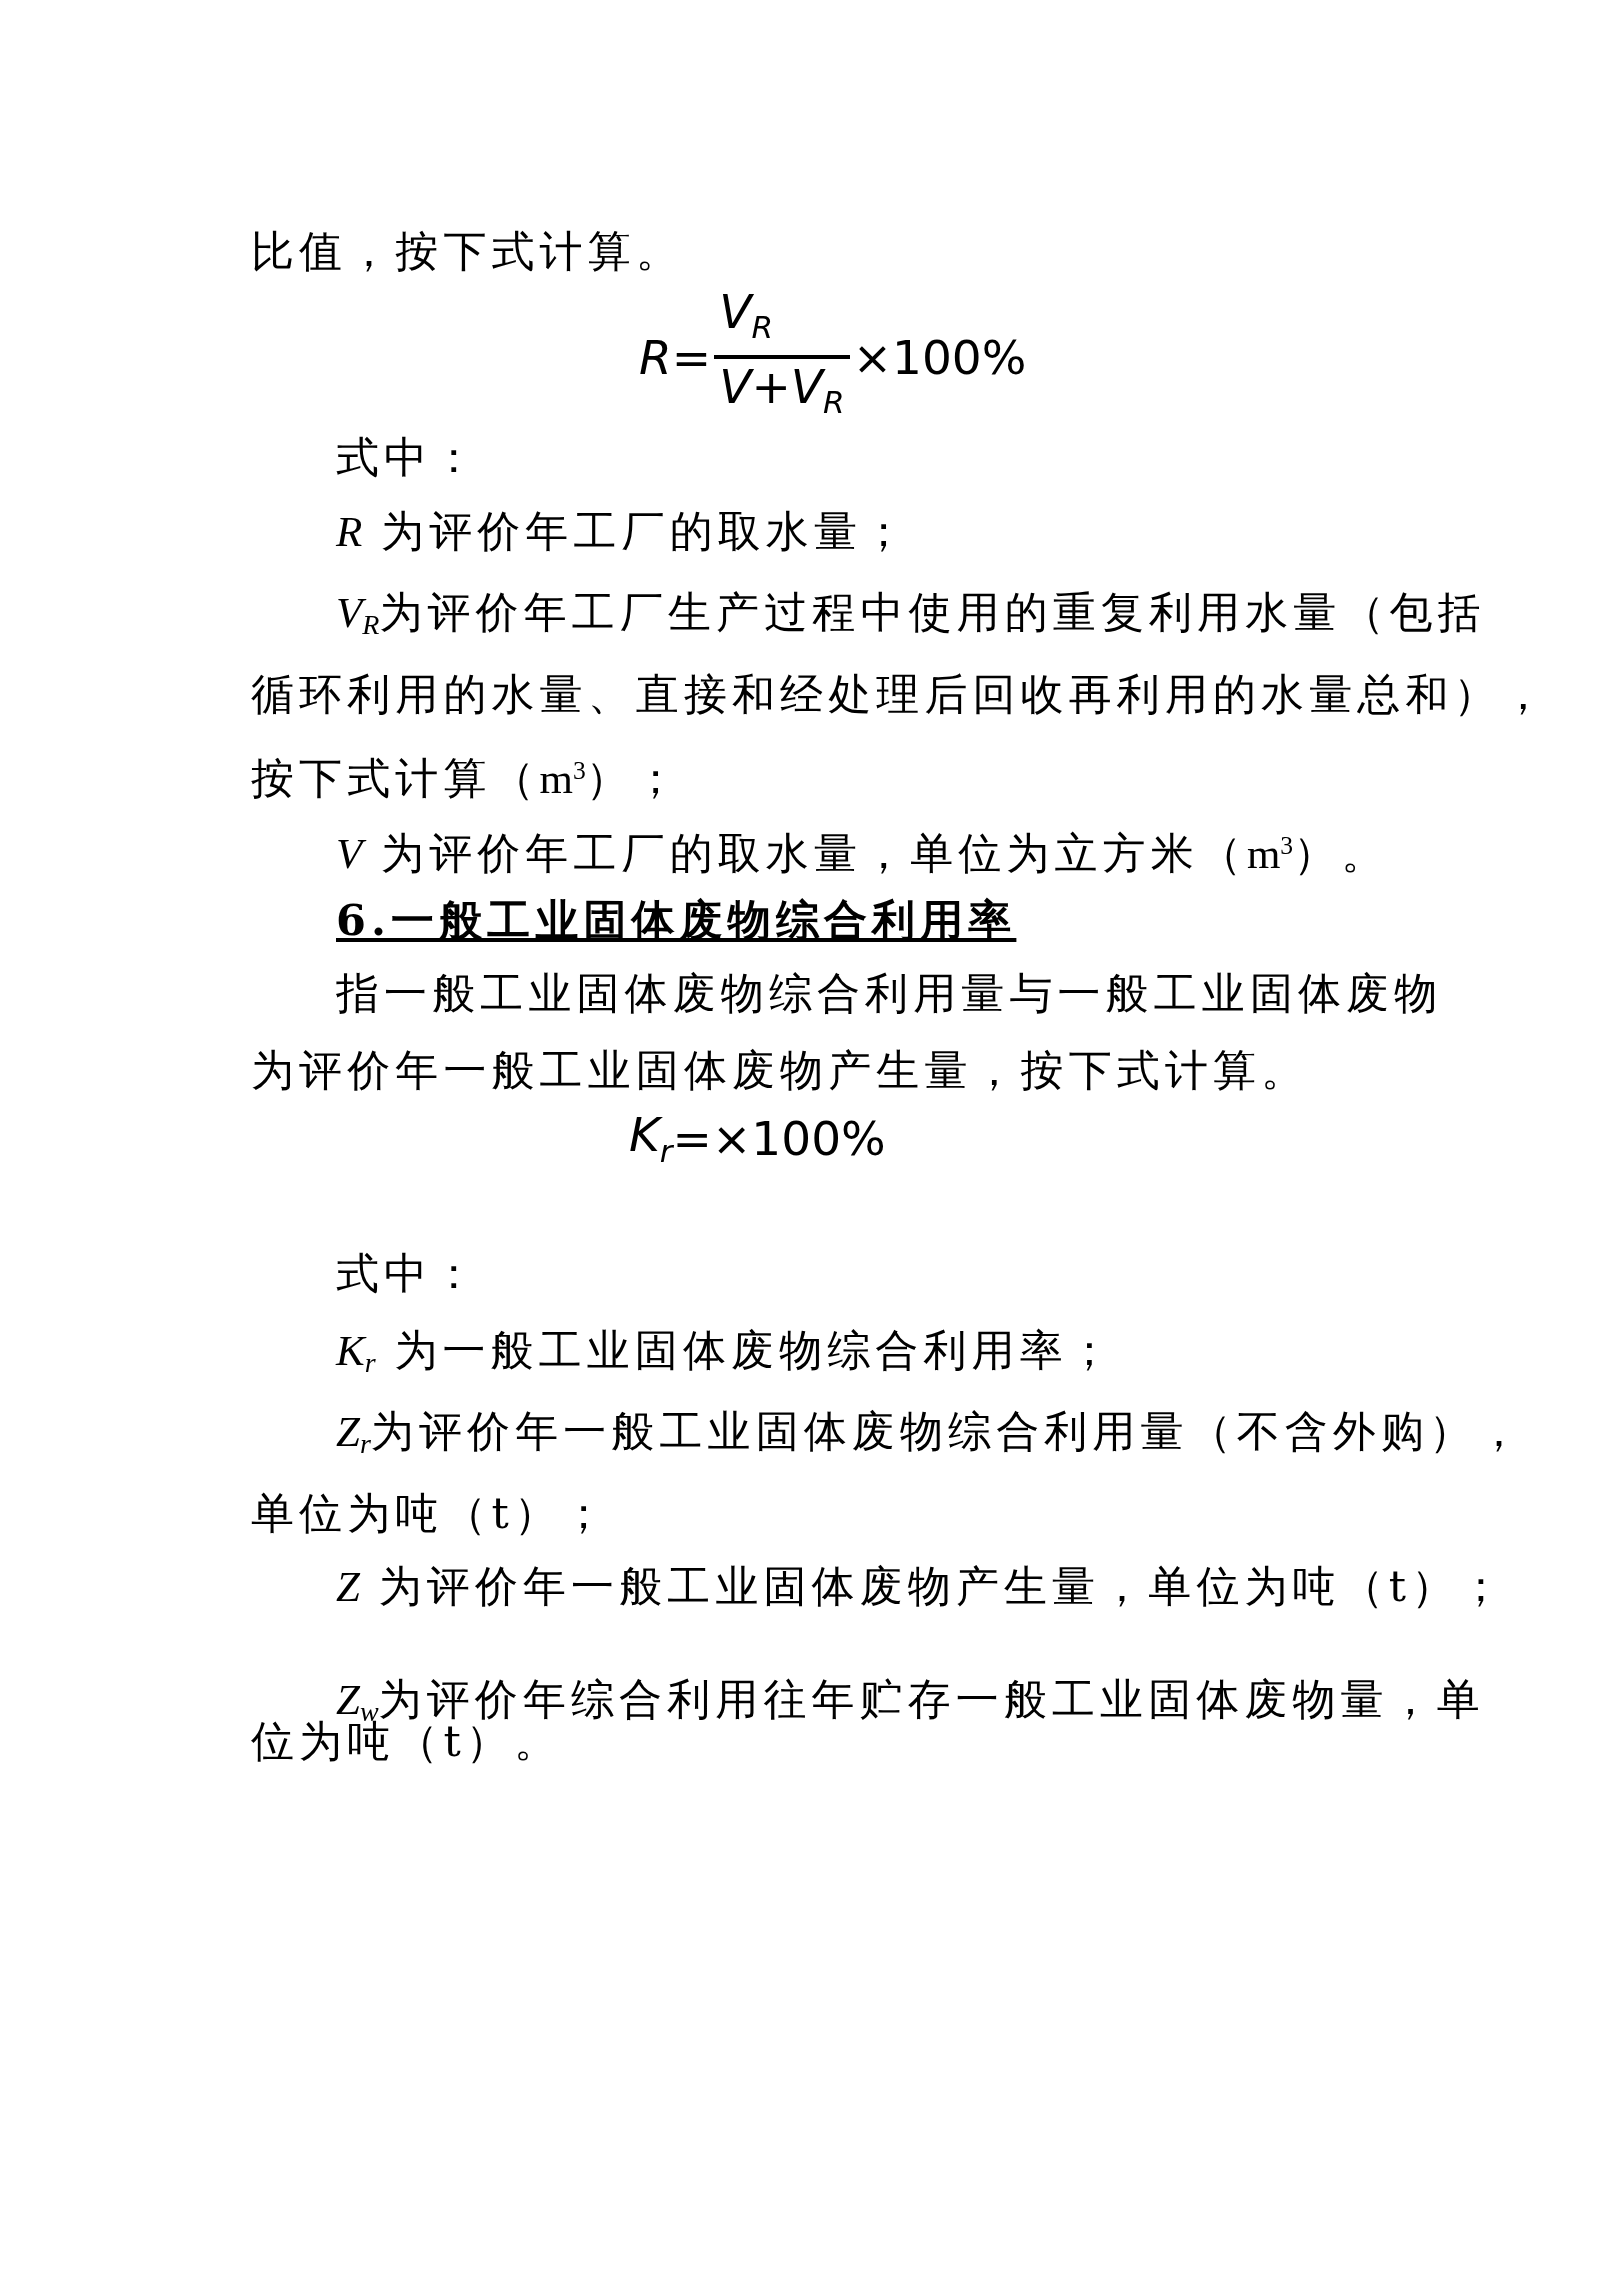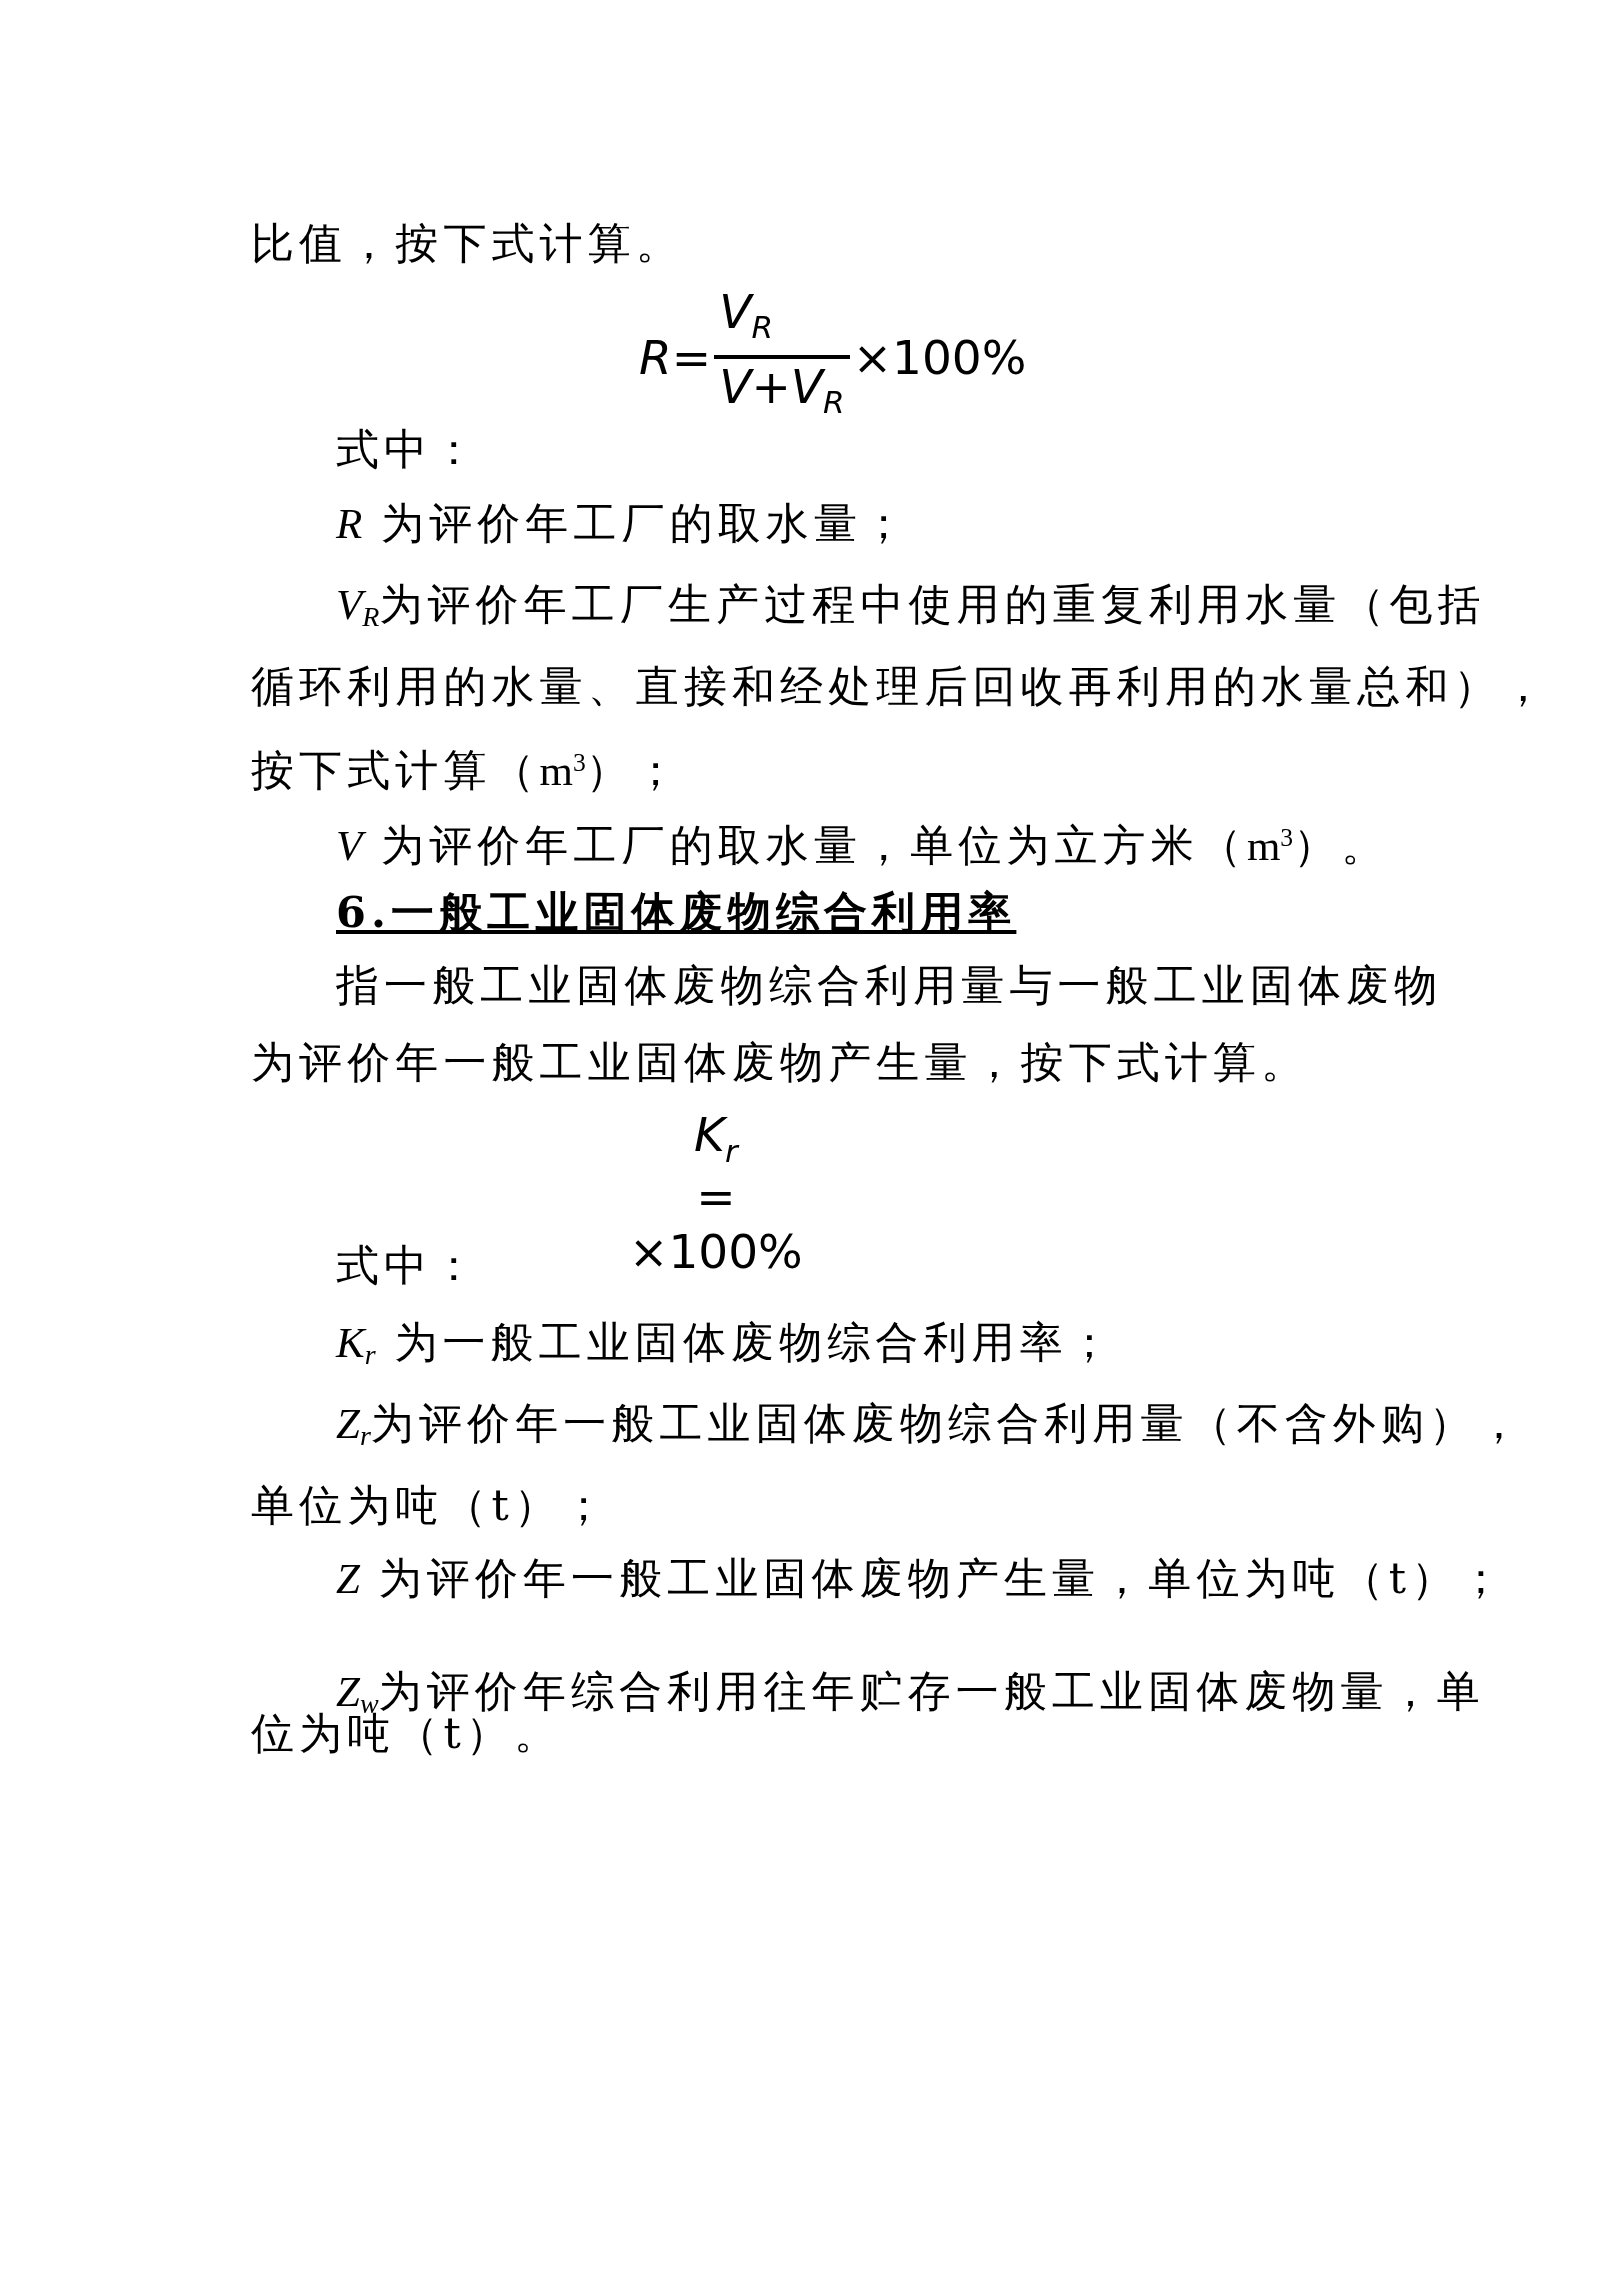--- a/index.html
+++ b/index.html
@@ -1,19 +1,19 @@
 <!DOCTYPE html>
 <html style="font-size:8.2px"><head>
 <meta charset="utf-8">
 <style>
   html, body { margin:0; padding:0; background:#ffffff; }
   body { width:1623px; height:2295px; position:relative; overflow:hidden;
          font-family:"DejaVu Serif","Liberation Serif",serif; color:#000; }
   .line { position:absolute; left:251px; width:1140px; font-size:43px; line-height:51px;
-          white-space:nowrap; letter-spacing:5.1px; }
+          white-space:nowrap; letter-spacing:5.1px;margin-top:8px; }
   .ind { left:336px; width:1054px; }
   .just { text-align:justify; text-align-last:justify; }
   .heading { font-weight:bold;text-decoration:underline; }
   .var { font-family:"Liberation Serif",serif; font-style:italic; letter-spacing:0; }
   .var sub { font-size:28px; vertical-align:-7.2px; }
   .unit { font-family:"Liberation Serif",serif; letter-spacing:0; }
   .unit sup { font-size:25.6px; vertical-align:14.3px; }
   .formula { position:absolute; display:flex; align-items:center;
              font-family:"DejaVu Sans","Liberation Sans",sans-serif; font-size:47px; }
   .formula .lhs { font-style:italic; }
@@ -51,21 +51,21 @@
 <div class="line" style="top:737px"><span>按下式计算（</span><span class="unit"><span>m</span><sup>3</sup></span><span>）；</span></div>
 
 <div class="line ind" style="top:812px"><span class="var">V</span> <span>为评价年工厂的取水量，单位为立方米（</span><span class="unit"><span>m</span><sup>3</sup></span><span>）。</span></div>
 
 <div class="line ind heading" style="top:887px">6.一般工业固体废物综合利用率</div>
 
 <div class="line ind" style="top:960px">指一般工业固体废物综合利用量与一般工业固体废物</div>
 
 <div class="line" style="top:1037px">为评价年一般工业固体废物产生量，按下式计算。</div>
 
-<div class="formula" style="left:629px; top:1107px;flex-direction:column;">
+<div class="formula" style="left:629px; top:1107px;">
   <span class="lhs"><span>K</span><sub>r</sub></span>
   <span>=</span>
   <span>×100%</span>
 </div>
 
 <div class="line ind" style="top:1240px">式中：</div>
 
 <div class="line ind" style="top:1317px"><span class="var"><span>K</span><sub>r</sub></span> <span>为一般工业固体废物综合利用率；</span></div>
 
 <div class="line ind just" style="top:1398px"><span class="var"><span>Z</span><sub>r</sub></span><span>为评价年一般工业固体废物综合利用量（不含外购），</span></div>

